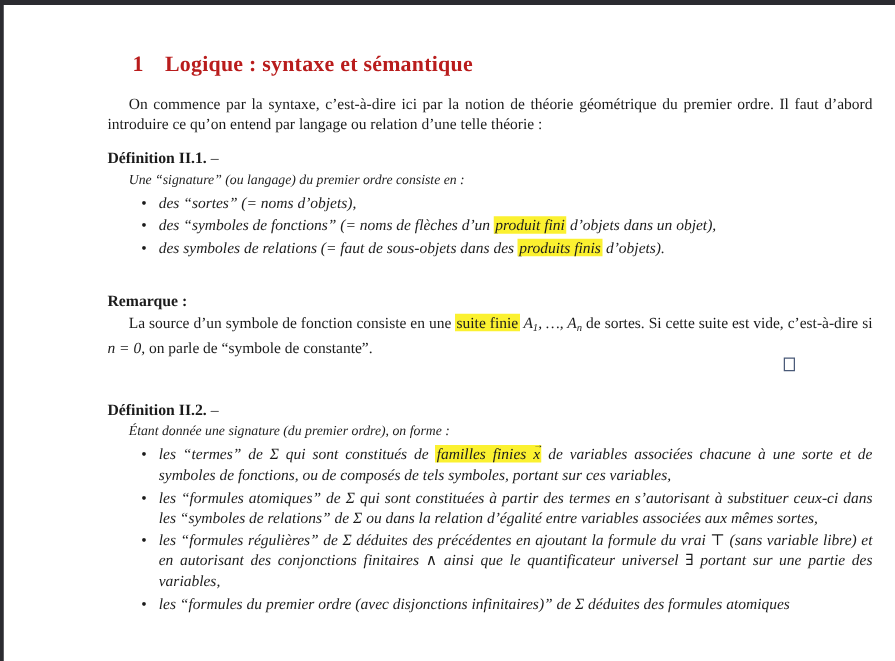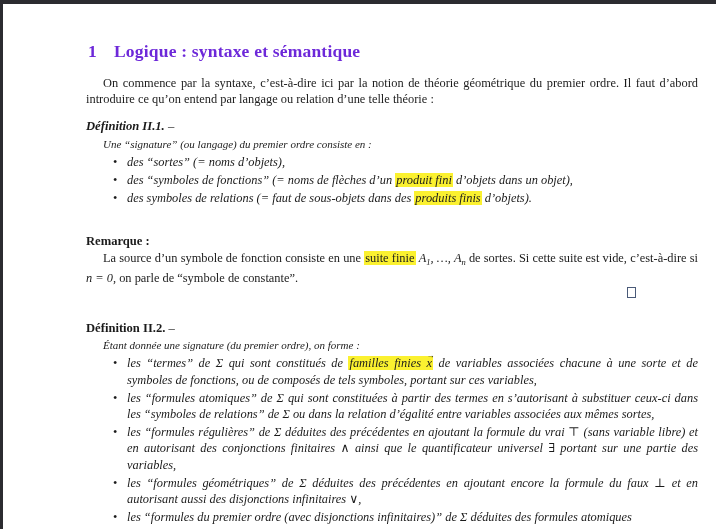--- a/index.html
+++ b/index.html
@@ -10,29 +10,29 @@
     background: #ffffff; color: var(--ink);
     font-family: "Liberation Serif", "DejaVu Serif", serif;
   }
   .edge-top  { position: absolute; top: 0; left: 0; width: 716px; height: 4px; background: var(--edge); }
   .edge-left { position: absolute; top: 0; left: 0; width: 3px; height: 529px; background: var(--edge); }
 
   .content { position: absolute; left: 86px; top: 0; width: 612px; }
 
   h1.section {
     font-size: 17.5px; font-weight: bold; letter-spacing: .2px;
-    margin: 41px 0 13px 2px; color: #6d28d9;
+    margin: 41px 0 13px 20px; color: #b91c1c;
   }
   h1.section .num { margin-right: 17px; }
 
   p.body {
     font-size: 12.4px; line-height: 16.2px; margin: 0;
     text-indent: 17px; text-align: justify;
   }
-  .gap-sm { margin-top: 11px; font-style: italic; }
+  .gap-sm { margin-top: 11px; }
   .gap-md { margin-top: 22px; }
   .gap-lg { margin-top: 27px; }
 
   .defhead { font-size: 12.6px; line-height: 16.2px; font-weight: bold; }
   .defhead .dash { font-weight: normal; }
 
   .def-body { margin-left: 17px; font-style: italic; }
   .def-body p.lead { font-size: 11px; line-height: 16.2px; margin: 1px 0 0 0; text-align: justify; }
 
   ul.blist { list-style: none; margin: 2px 0 0 0; padding: 0; }
@@ -104,21 +104,18 @@
       <li>
         <span>les “termes” de Σ qui sont constitués de </span><span class="hl"><span>familles finies </span><span class="vec">x</span></span><span> de variables associées chacune à une sorte et de symboles de fonctions, ou de composés de tels symboles, portant sur ces variables,</span>
       </li>
       <li>
         <span>les “formules atomiques” de Σ qui sont constituées à partir des termes en s’autorisant à substituer ceux-ci dans les “symboles de relations” de Σ ou dans la relation d’égalité entre variables associées aux mêmes sortes,</span>
       </li>
       <li>
         <span>les “formules régulières” de Σ déduites des précédentes en ajoutant la formule du vrai ⊤ (sans variable libre) et en autorisant des conjonctions finitaires ∧ ainsi que le quantificateur universel ∃ portant sur une partie des variables,</span>
       </li>
       <li>
-        <span>les “formules géométriques” de Σ déduites des précédentes en ajoutant encore la formule du faux ⊥ et en autorisant aussi des disjonctions infinitaires ∨,</span>
-      </li>
-      <li>
         <span>les “formules du premier ordre (avec disjonctions infinitaires)” de Σ déduites des formules atomiques</span>
       </li>
     </ul>
   </div>
 
 </div>
 
 </body></html>

